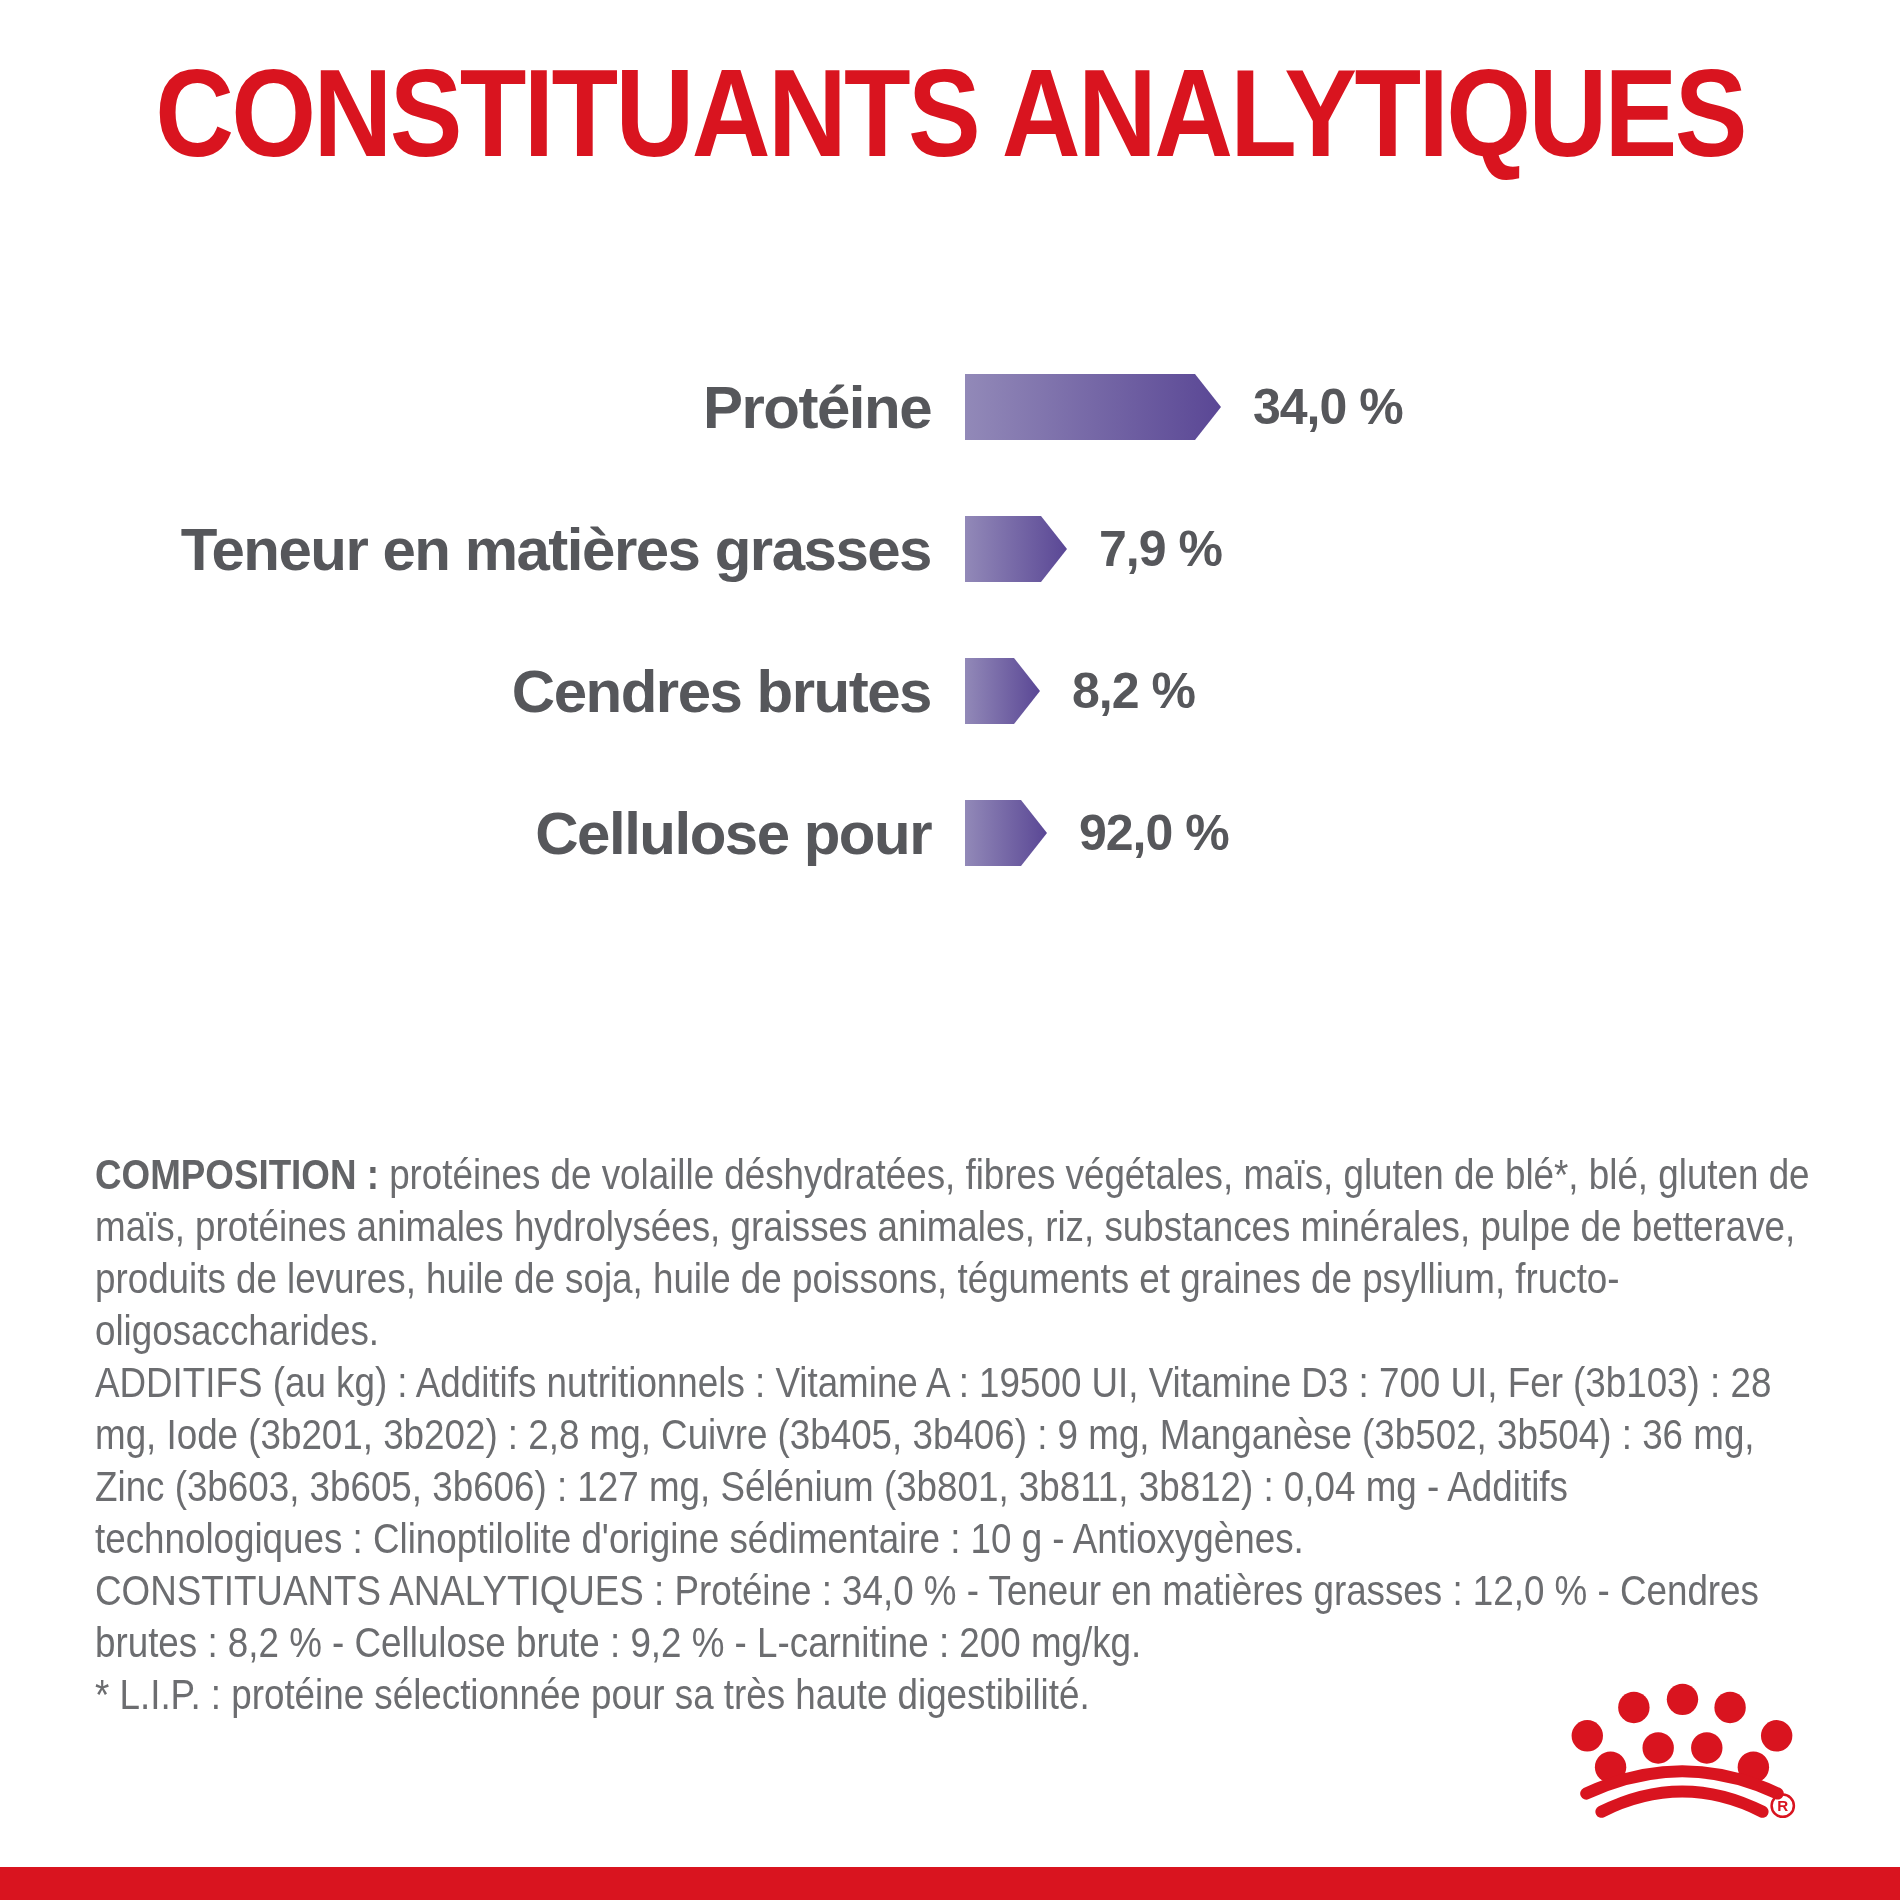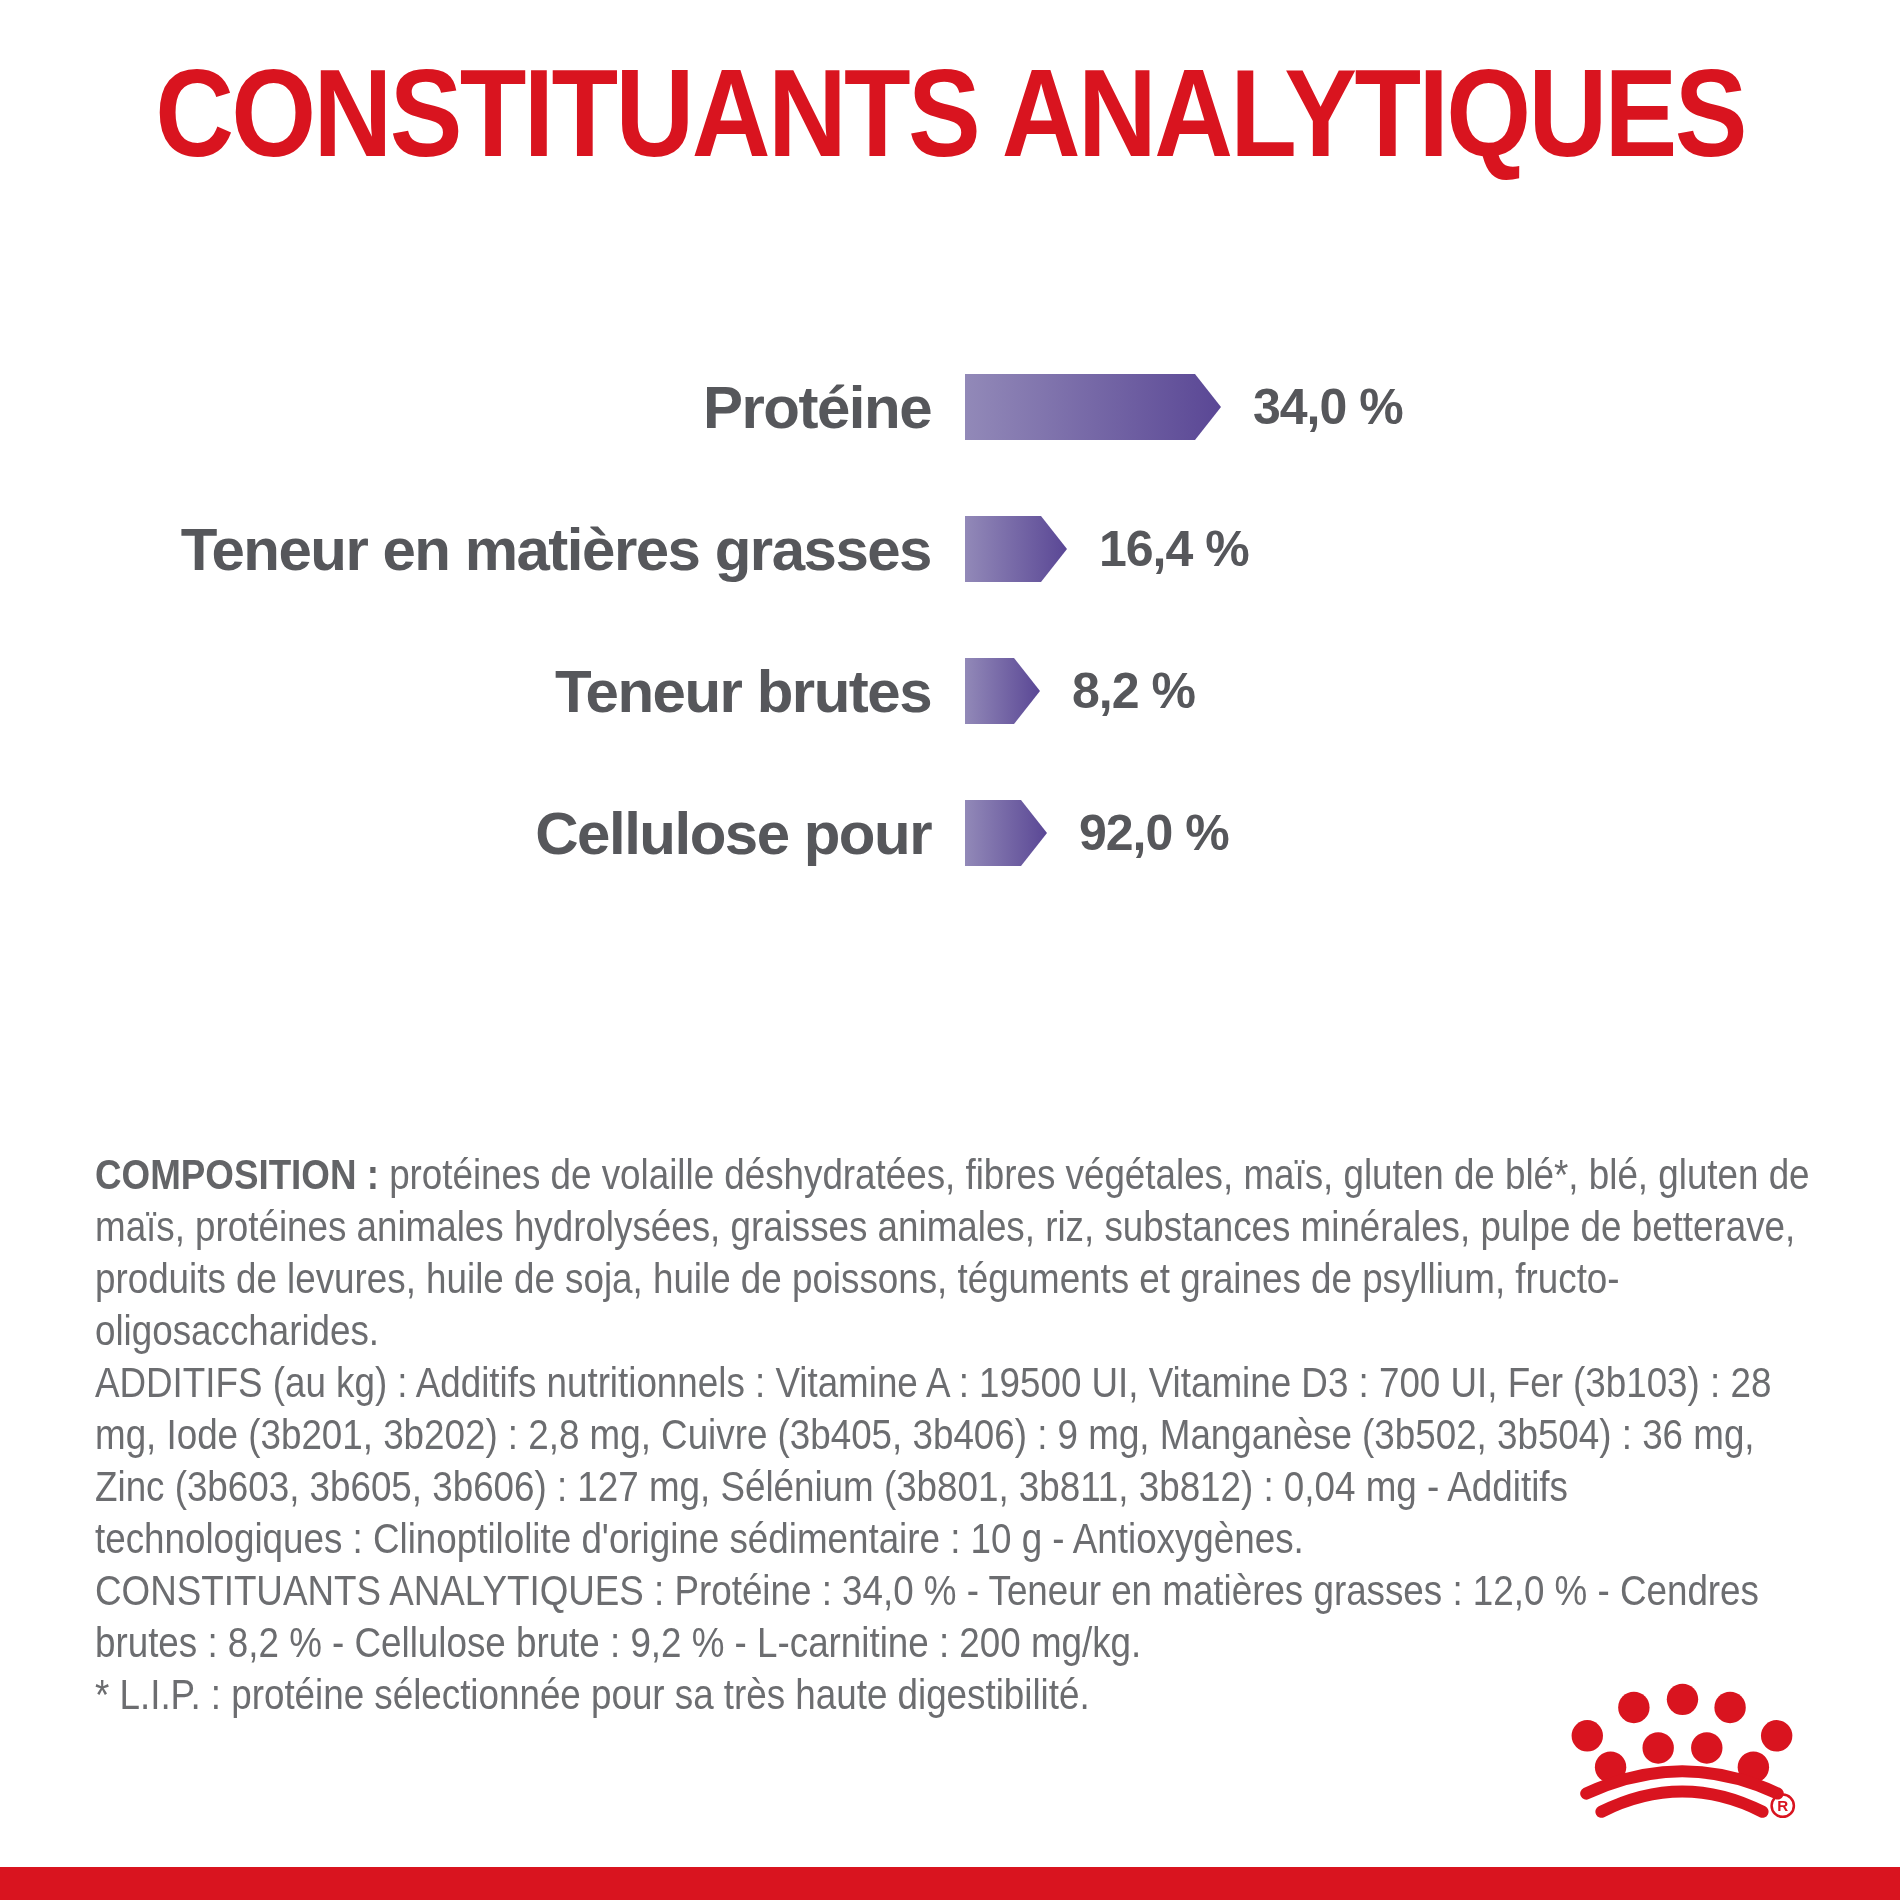--- a/index.html
+++ b/index.html
@@ -59,24 +59,24 @@
       <svg width="256" height="66" class="bar-svg">
         <polygon points="0,0 230,0 256,33 230,66 0,66" fill="url(#barGrad)"></polygon>
       </svg>
       <div class="val">34,0 %</div>
     </div>
     <div class="crow">
       <div class="lbl">Teneur en matières grasses</div>
       <svg width="102" height="66" class="bar-svg">
         <polygon points="0,0 76,0 102,33 76,66 0,66" fill="url(#barGrad)"></polygon>
       </svg>
-      <div class="val">16,4 %</div>
+      <div class="val">7,9 %</div>
     </div>
     <div class="crow">
-      <div class="lbl">Teneur brutes</div>
+      <div class="lbl">Cendres brutes</div>
       <svg width="75" height="66" class="bar-svg">
         <polygon points="0,0 49,0 75,33 49,66 0,66" fill="url(#barGrad)"></polygon>
       </svg>
       <div class="val">8,2 %</div>
     </div>
     <div class="crow">
       <div class="lbl">Cellulose pour</div>
       <svg width="82" height="66" class="bar-svg">
         <polygon points="0,0 56,0 82,33 56,66 0,66" fill="url(#barGrad)"></polygon>
       </svg>

